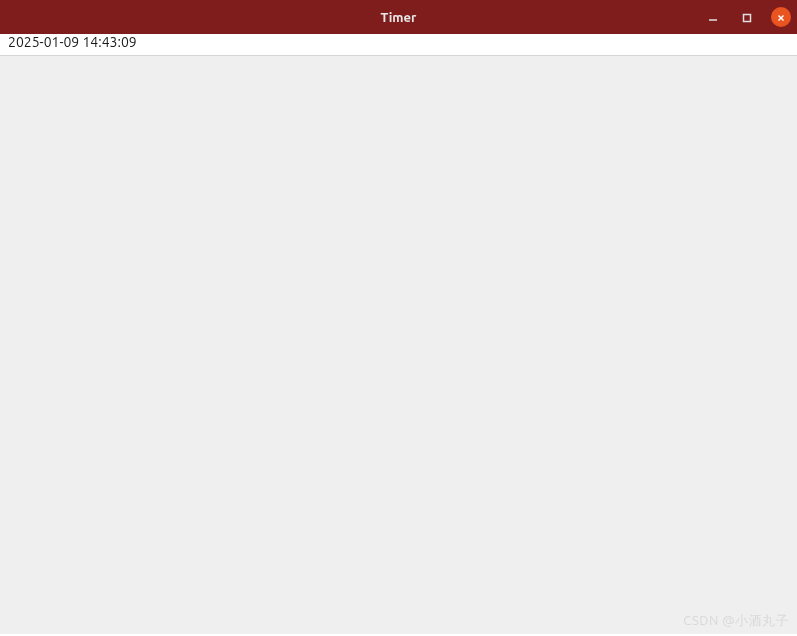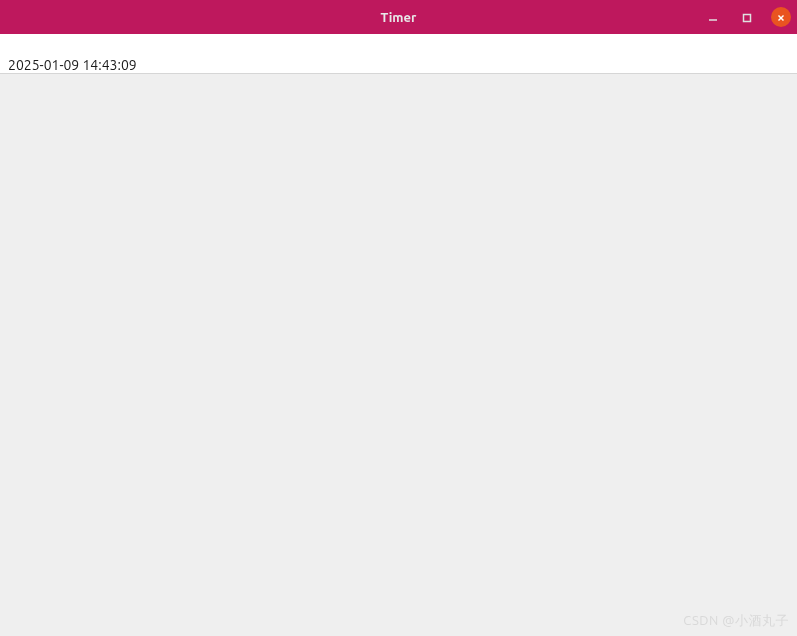--- a/index.html
+++ b/index.html
@@ -10,21 +10,21 @@
     body {
       width: 797px;
       height: 636px;
       font-family: Ubuntu, "Segoe UI", Arial, sans-serif;
       background: #ffffff;
       overflow: hidden;
       position: relative;
     }
     .titlebar {
       height: 34px;
-      background: #be185d;
+      background: #7f1d1d;
       display: flex;
       align-items: center;
       position: relative;
       padding: 0 8px;
     }
     .title-text {
       position: absolute;
       left: 50%;
       transform: translateX(-50%);
       color: #e8e8e8;
@@ -54,24 +54,24 @@
     }
     .ctrl-close {
       background: #e95420;
       border-radius: 50%;
     }
     .ctrl-close svg {
       stroke: #ffffff;
       fill: none;
     }
     .content-row {
-      height: 40px;
+      height: 22px;
       border-bottom: 1px solid #d6d6d6;
       display: flex;
-      align-items: flex-end;
+      align-items: flex-start;
       padding-left: 8px;
       background: #ffffff;
     }
     .timestamp {
       font-size: 14px;
       color: #1a1a1a;
     }
     .client-area {
       height: calc(636px - 34px - 24px);
       background: #efefef;

